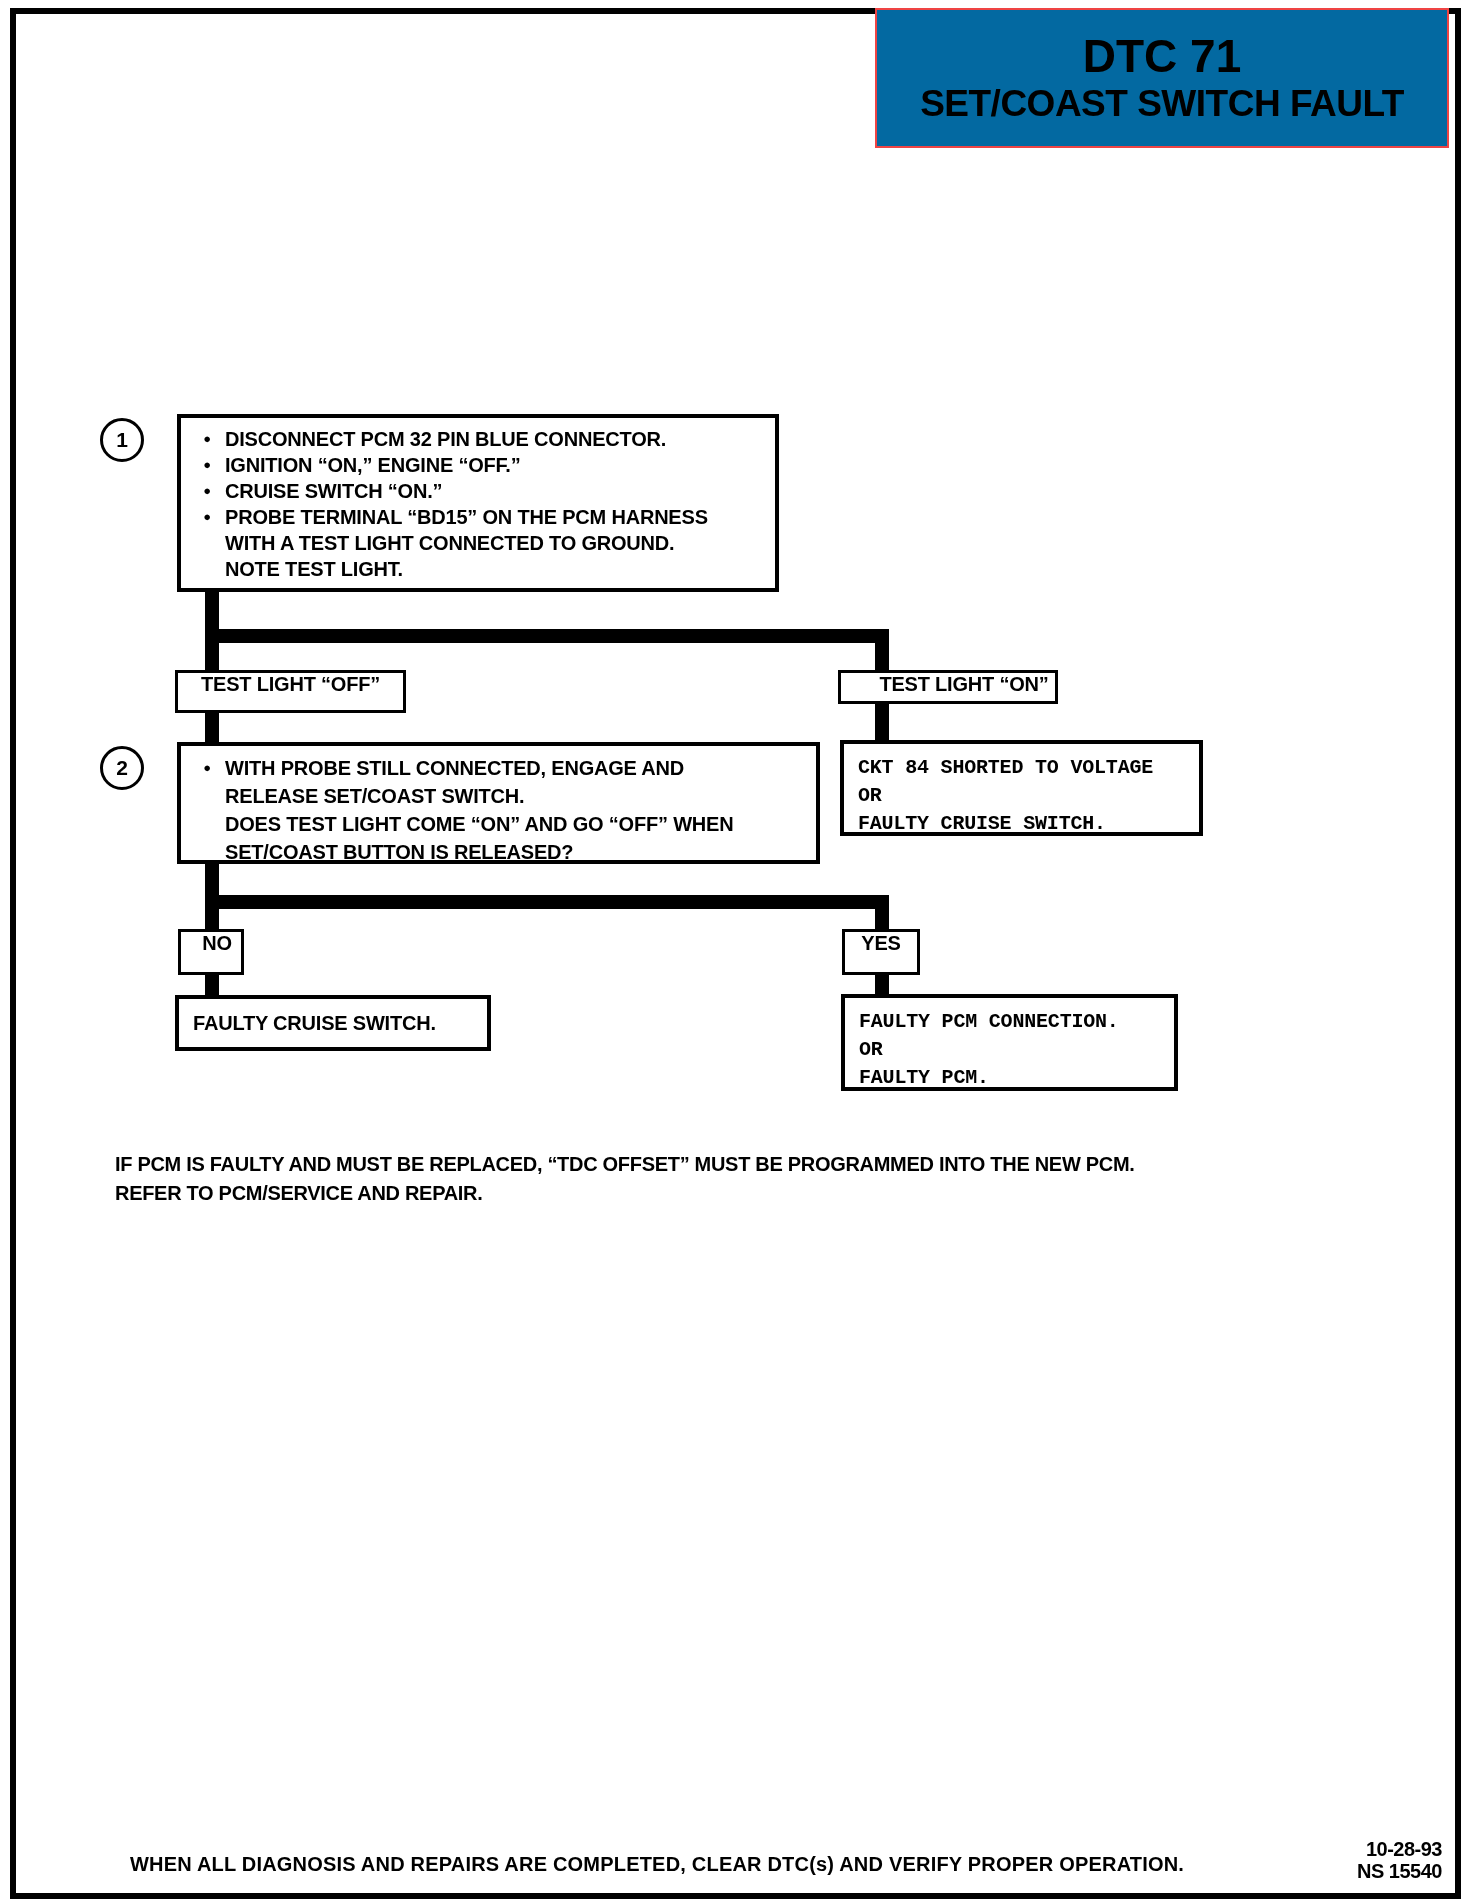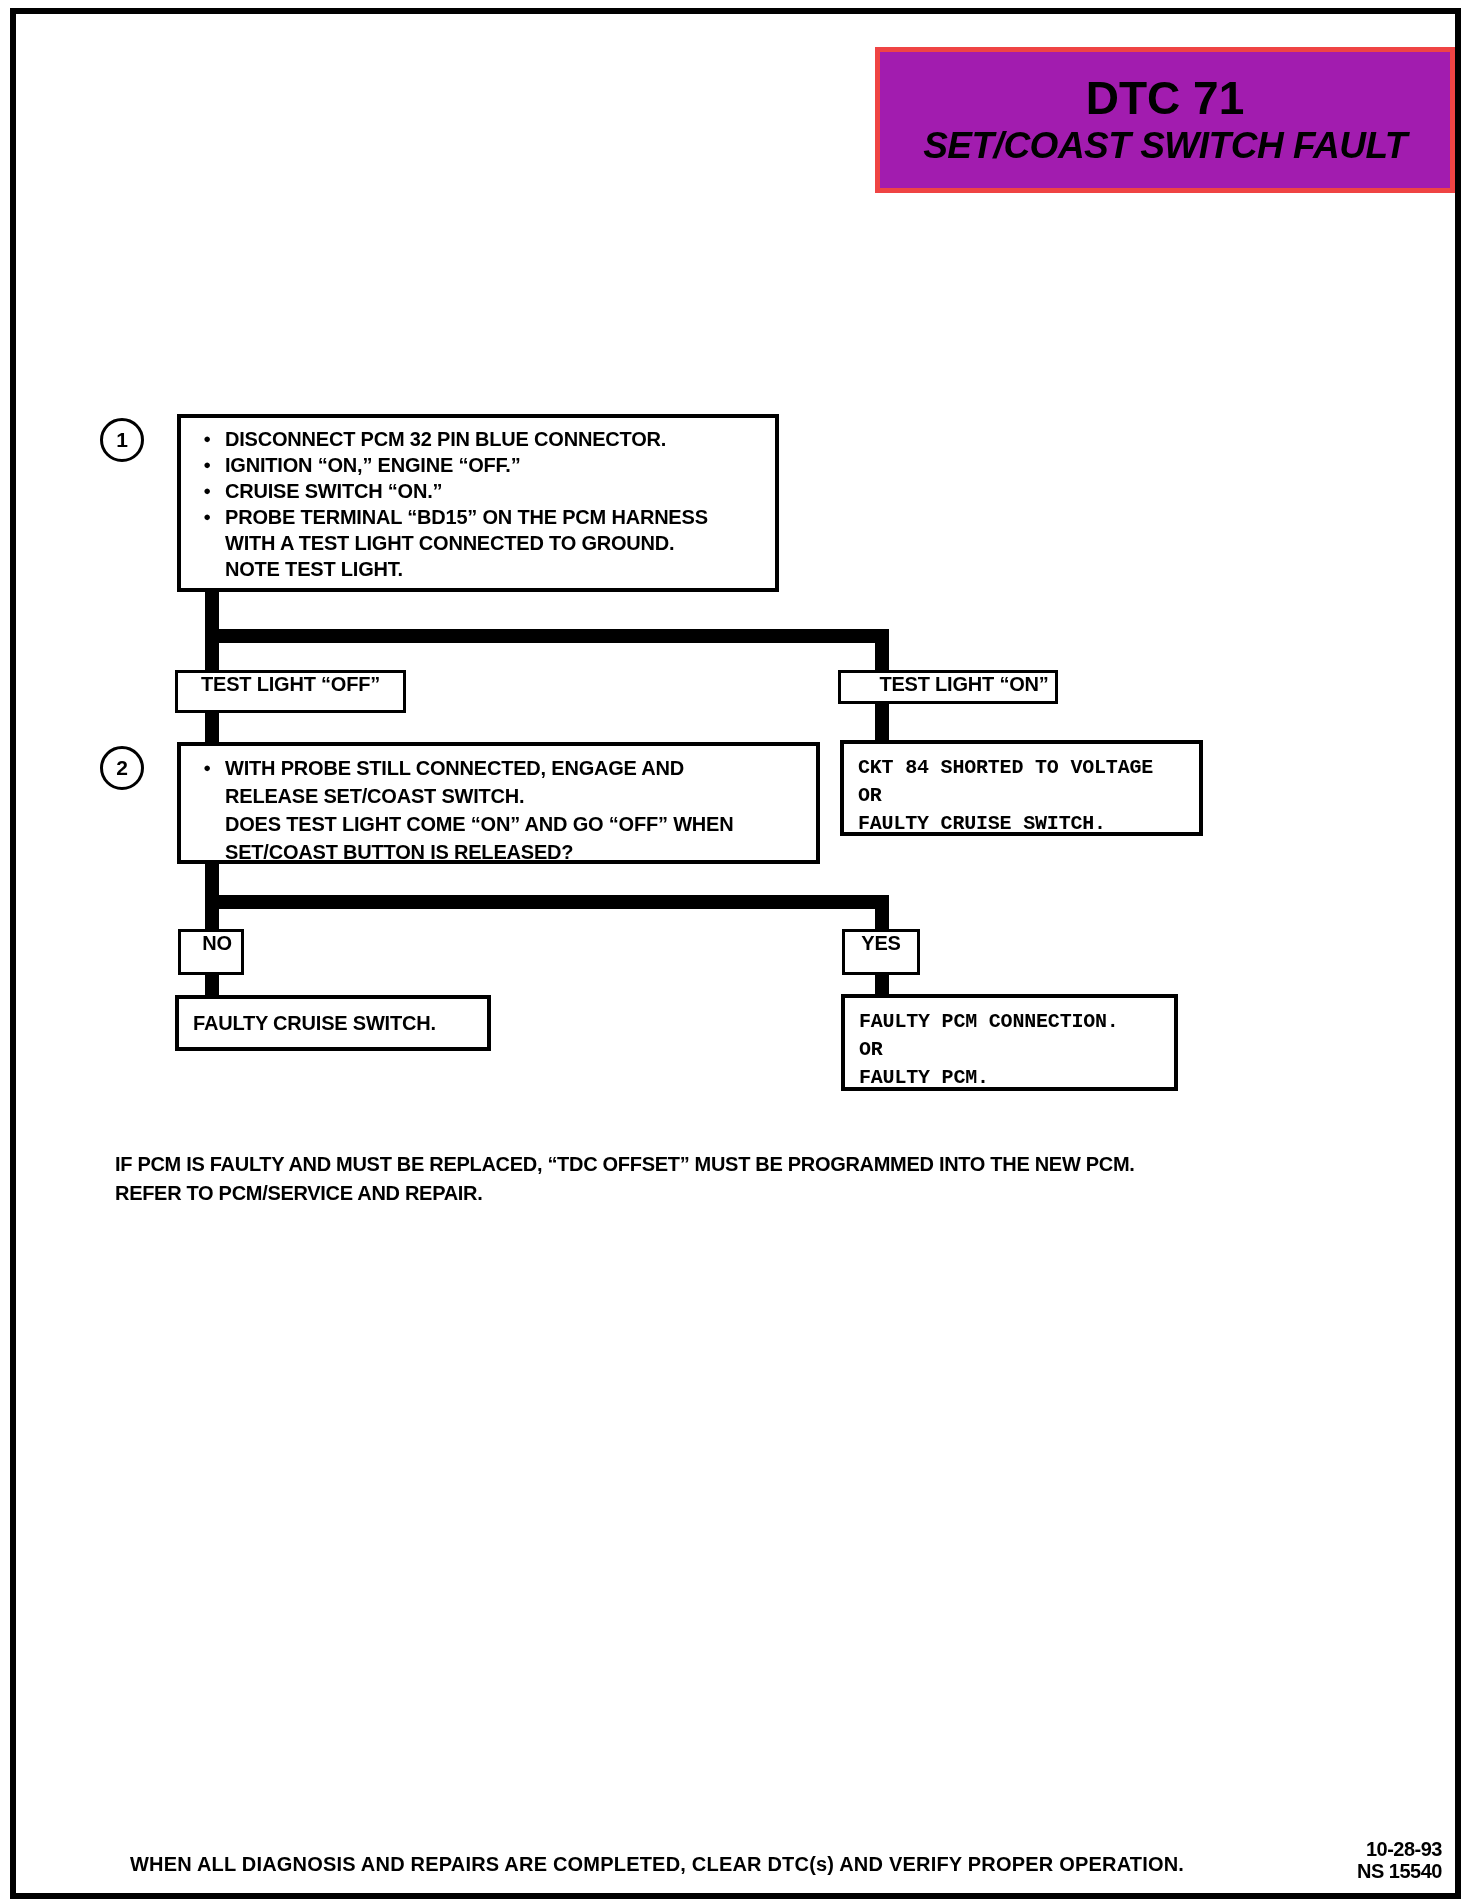--- a/index.html
+++ b/index.html
@@ -13,26 +13,26 @@
     overflow:hidden;
   }
   .page-border{
     position:absolute;
     left:10px;top:8px;width:1439px;height:1879px;
     border:6px solid #000;
   }
   .title-box{
     position:absolute;
     left:875px;top:8px;width:570px;height:136px;
-    border:5px solid #ef4444;
-    background:#a21caf;
-    display:flex;flex-direction:column;justify-content:center;align-items:center;margin-top:39px;
+    border:2px solid #ef4444;
+    background:#0369a1;
+    display:flex;flex-direction:column;justify-content:center;align-items:center;
   }
   .title-l1{font-size:46px;letter-spacing:0px;line-height:52px;}
-  .title-l2{font-size:37px;letter-spacing:-0.5px;line-height:44px;font-style:italic;}
+  .title-l2{font-size:37px;letter-spacing:-0.5px;line-height:44px;}
 
   
   .vline,.hline{position:absolute;background:#000;}
 
   
   .fc-box{
     position:absolute;background:#fff;border:4px solid #000;
     font-size:20px;letter-spacing:-0.2px;
     box-sizing:border-box;
   }

